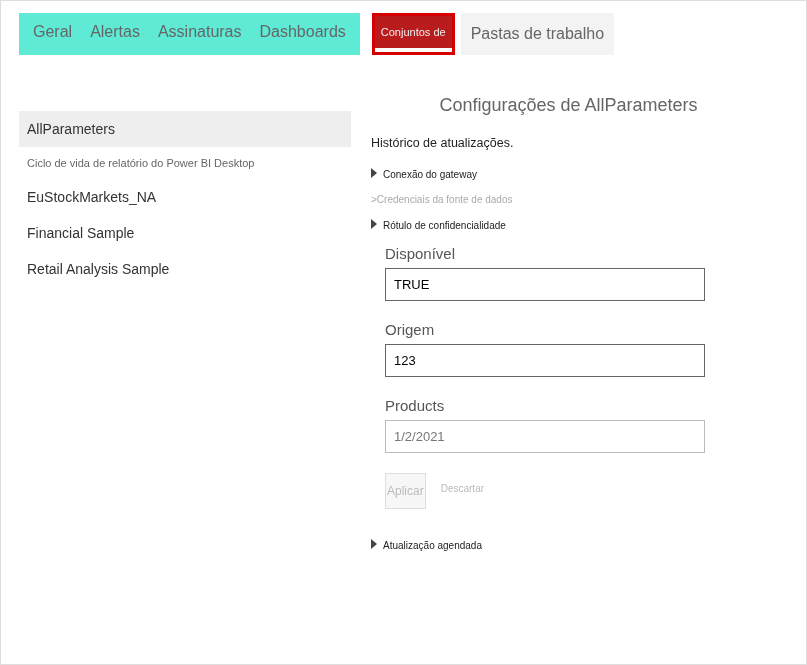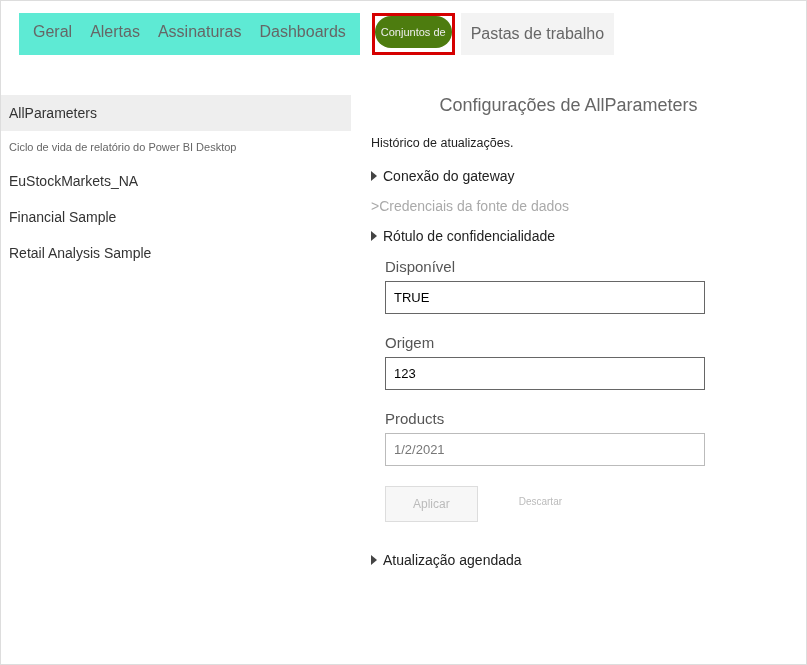--- a/index.html
+++ b/index.html
@@ -27,44 +27,45 @@
     color: #666;
     gap: 18px;
     margin-right: 12px;
   }
   .top-left-tabs span { color: #666; }
   .highlight-box {
     border: 3px solid #d50000;
     display: inline-block;
   }
   .tab-dark {
-    background: #4d7c0f;
+    background: #b91c1c;
     color: #eee;
     font-size: 11px;
     padding: 10px 6px;
     white-space: nowrap;
     display: inline-flex;
     align-items: center;
-    border-radius: 16px;
   }
   .tab-light {
     background: #f3f3f3;
     color: #666;
     font-size: 16px;
     padding: 12px 10px;
     display: inline-flex;
     align-items: center;
     margin-left: 6px;
   }
   .content {
     display: flex;
     margin-top: 40px;
   }
   .sidebar {
     width: 350px;
+    padding-left: 18px;
+    margin-top: 16px;
   }
   .side-item {
     padding: 10px 8px;
     font-size: 14px;
     color: #333;
     cursor: pointer;
   }
   .side-item.selected {
     background: #eeeeee;
   }
@@ -82,21 +83,21 @@
     font-weight: 300;
     margin-bottom: 20px;
     text-align: center;
   }
   .history-link {
     font-size: 12.5px;
     color: #222;
     margin-bottom: 18px;
   }
   .collapsible {
-    font-size: 14px;
+    font-size: 10px;
     color: #222;
     margin: 14px 0;
     cursor: pointer;
     display: flex;
     align-items: center;
     gap: 6px;
   }
   .collapsible.greyed {
     color: #aaa;
     cursor: default;
@@ -136,21 +137,21 @@
   .param-input.grey {
     border: 1px solid #bbb;
     color: #777;
   }
   .btn-row {
     margin: 10px 0 30px 14px;
     display: flex;
     gap: 14px;
   }
   .btn {
-    padding: 10px 27px;
+    padding: 10px 1px;
     font-size: 12px;
     border: 1px solid #ddd;
     background: #f7f7f7;
     color: #bbb;
     cursor: default;
   }
   .btn.secondary {
     border: none;
     background: transparent;
     color: #bbb;

